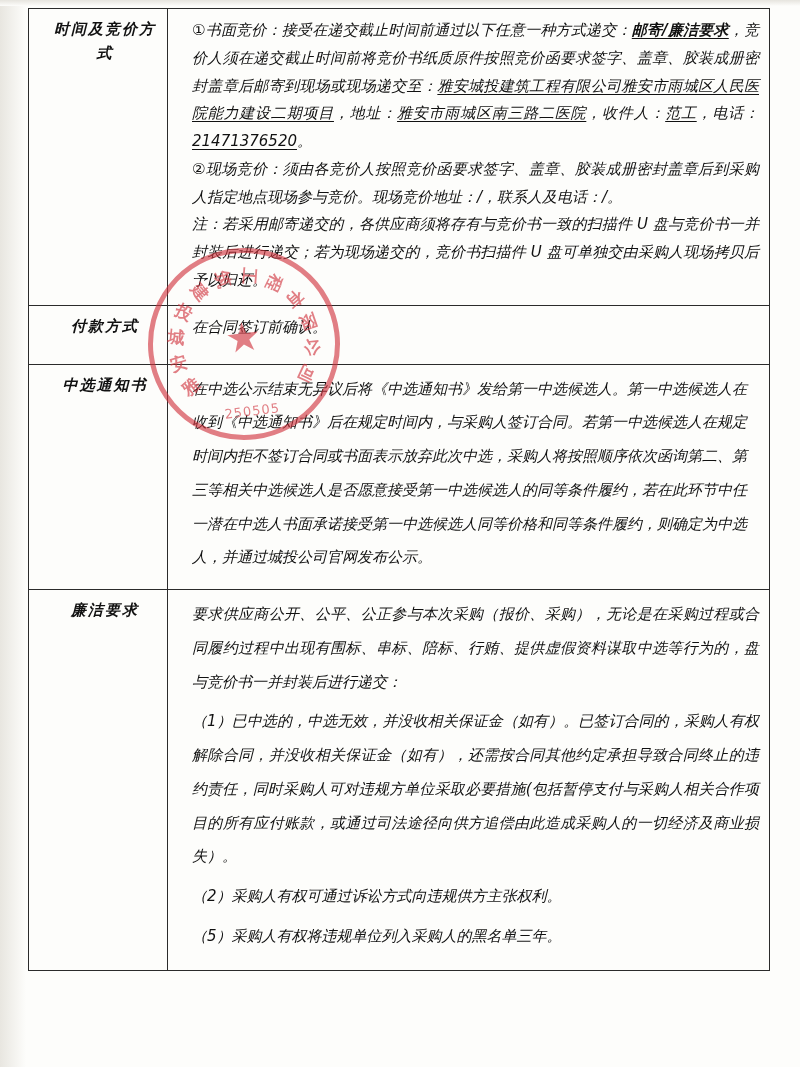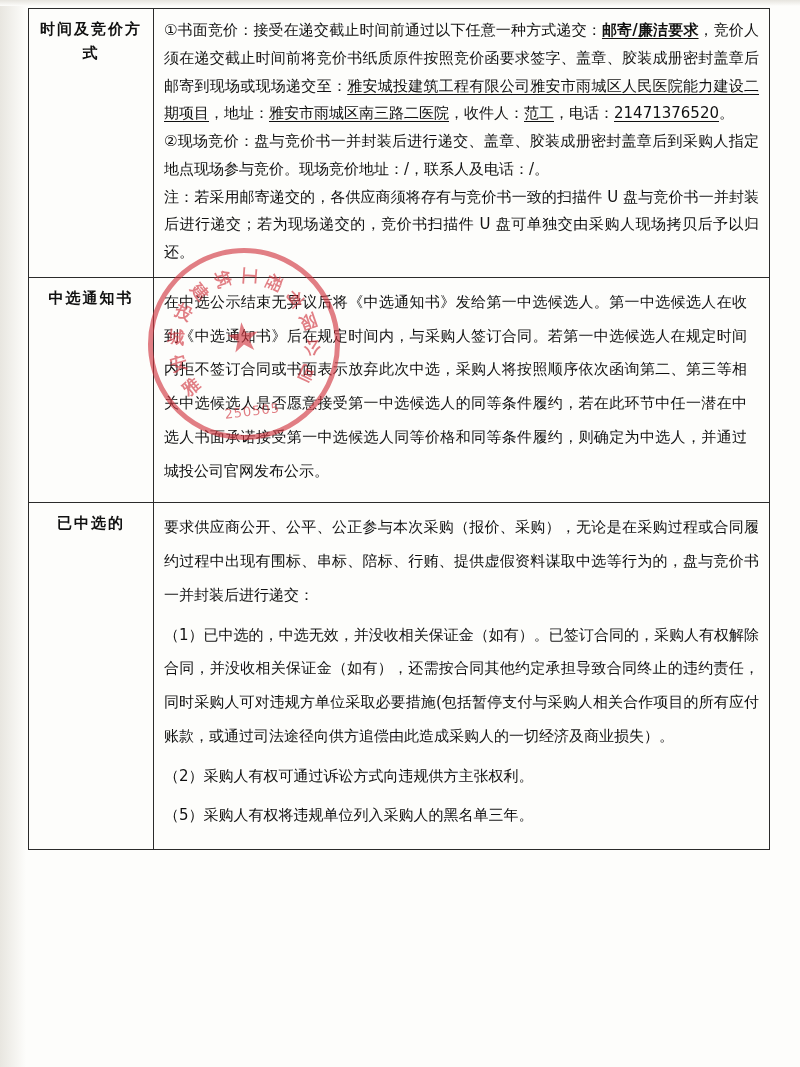--- a/index.html
+++ b/index.html
@@ -25,21 +25,22 @@
     position: absolute;
     left: 28px;
     top: 8px;
     width: 742px;
     border-collapse: collapse;
     table-layout: fixed;
   }
   .doc-table td {
     border: 1px solid #2b2b2b;
     vertical-align: top;
-    padding: 8px 10px 10px 10px;
+    padding: 8px 10px 10px 24px;
+    font-style: italic;
   }
   .label-cell {
     width: 104px;
     text-align: center;
     vertical-align: middle;
     font-size: 15px;
     font-weight: bold;
     letter-spacing: 2px;
     line-height: 1.6;
     padding: 8px 4px;
@@ -153,35 +154,39 @@
   <div class="scan-edge-top"></div>
 
   <table class="doc-table">
     <tbody>
       <tr>
         <td class="label-cell">时间及竞价方式</td>
         <td class="body-cell tight">
           <p>
             ①书面竞价：接受在递交截止时间前通过以下任意一种方式递交：<span class="ub">邮寄/廉洁要求</span>，竞价人须在递交截止时间前将竞价书纸质原件按照竞价函要求签字、盖章、胶装成册密封盖章后邮寄到现场或现场递交至：<span class="u">雅安城投建筑工程有限公司雅安市雨城区人民医院能力建设二期项目</span>，地址：<span class="u">雅安市雨城区南三路二医院</span>，收件人：<span class="u">范工</span>，电话：<span class="u">21471376520</span>。
           </p>
-          <p>②现场竞价：盘与竞价书一并封装后进行递交、盖章、胶装成册密封盖章后到采购人指定地点现场参与竞价。现场竞价地址：/，联系人及电话：/。</p>
+          <p>②现场竞价：须由各竞价人按照竞价函要求签字、盖章、胶装成册密封盖章后到采购人指定地点现场参与竞价。现场竞价地址：/，联系人及电话：/。</p>
           <p>注：若采用邮寄递交的，各供应商须将存有与竞价书一致的扫描件 U 盘与竞价书一并封装后进行递交；若为现场递交的，竞价书扫描件 U 盘可单独交由采购人现场拷贝后予以归还。</p>
         </td>
       </tr>
 
+      <tr>
+        <td class="label-cell">付款方式</td>
+        <td class="body-cell pay-cell">在合同签订前确认。</td>
+      </tr>
 
       <tr>
         <td class="label-cell">中选通知书</td>
         <td class="body-cell award-cell">
           <p>在中选公示结束无异议后将《中选通知书》发给第一中选候选人。第一中选候选人在收到《中选通知书》后在规定时间内，与采购人签订合同。若第一中选候选人在规定时间内拒不签订合同或书面表示放弃此次中选，采购人将按照顺序依次函询第二、第三等相关中选候选人是否愿意接受第一中选候选人的同等条件履约，若在此环节中任一潜在中选人书面承诺接受第一中选候选人同等价格和同等条件履约，则确定为中选人，并通过城投公司官网发布公示。</p>
         </td>
       </tr>
 
       <tr>
-        <td class="label-cell">已中选的</td>
+        <td class="label-cell">廉洁要求</td>
         <td class="body-cell clean-cell">
           <p>要求供应商公开、公平、公正参与本次采购（报价、采购），无论是在采购过程或合同履约过程中出现有围标、串标、陪标、行贿、提供虚假资料谋取中选等行为的，盘与竞价书一并封装后进行递交：</p>
           <p>（1）已中选的，中选无效，并没收相关保证金（如有）。已签订合同的，采购人有权解除合同，并没收相关保证金（如有），还需按合同其他约定承担导致合同终止的违约责任，同时采购人可对违规方单位采取必要措施(包括暂停支付与采购人相关合作项目的所有应付账款，或通过司法途径向供方追偿由此造成采购人的一切经济及商业损失）。</p>
           <p>（2）采购人有权可通过诉讼方式向违规供方主张权利。</p>
           <p>（5）采购人有权将违规单位列入采购人的黑名单三年。</p>
         </td>
       </tr>
     </tbody>
   </table>
 

